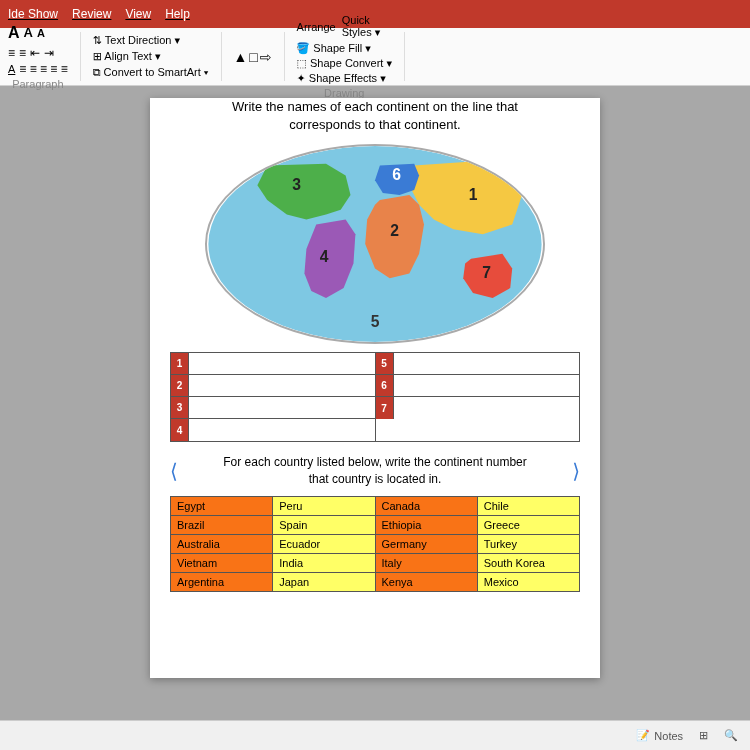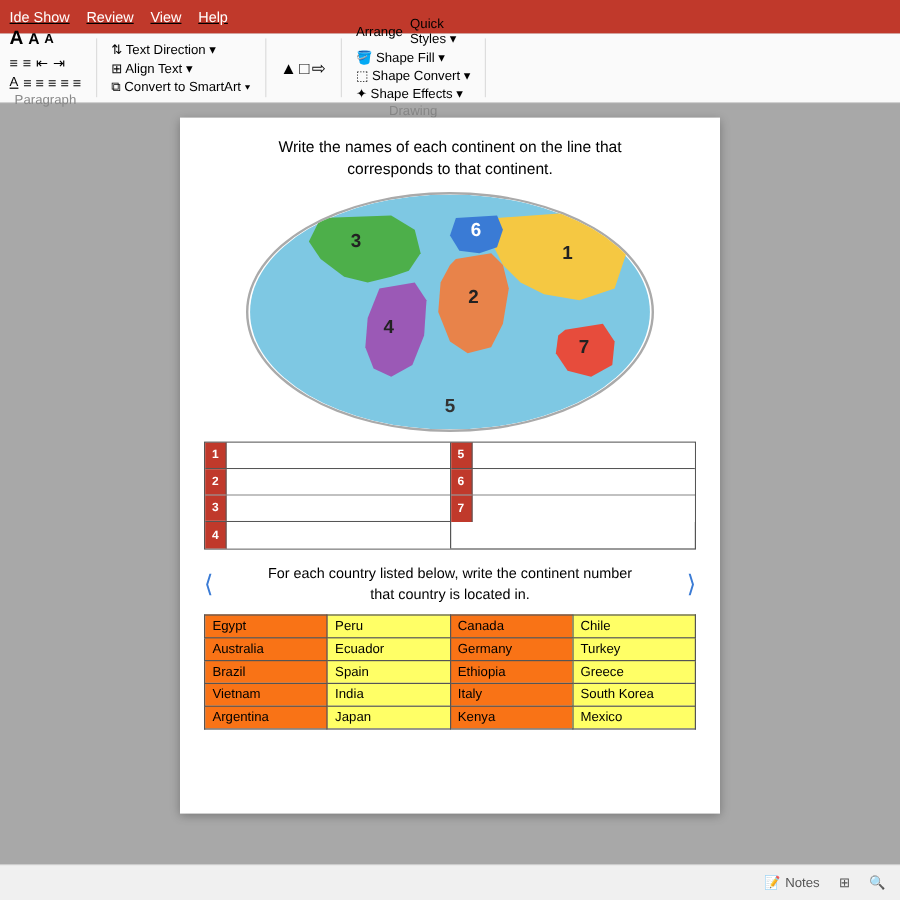--- a/index.html
+++ b/index.html
@@ -69,21 +69,21 @@
       align-items: flex-start;
       padding: 12px;
       height: calc(750px - 86px - 30px);
     }
 
     .slide {
       background: white;
       width: 450px;
       min-height: 580px;
       box-shadow: 0 2px 8px rgba(0,0,0,0.3);
-      padding: 16px 20px 20px;
+      padding: 0 20px 20px;
       position: relative;
     }
 
     
     .slide-title {
       text-align: center;
       font-size: 13px;
       font-weight: 500;
       margin-bottom: 10px;
       line-height: 1.4;
@@ -343,30 +343,30 @@
 
     <table class="country-table">
       <tbody id="country-tbody">
       <tr>
             <td>Egypt</td>
             <td>Peru</td>
             <td>Canada</td>
             <td>Chile</td>
           </tr>
           <tr>
+            <td>Brazil</td>
+            <td>Spain</td>
+            <td>Ethiopia</td>
+            <td>Greece</td>
+          </tr>
+          <tr>
             <td>Australia</td>
             <td>Ecuador</td>
             <td>Germany</td>
             <td>Turkey</td>
-          </tr>
-          <tr>
-            <td>Brazil</td>
-            <td>Spain</td>
-            <td>Ethiopia</td>
-            <td>Greece</td>
           </tr>
           <tr>
             <td>Vietnam</td>
             <td>India</td>
             <td>Italy</td>
             <td>South Korea</td>
           </tr>
           <tr>
             <td>Argentina</td>
             <td>Japan</td>

